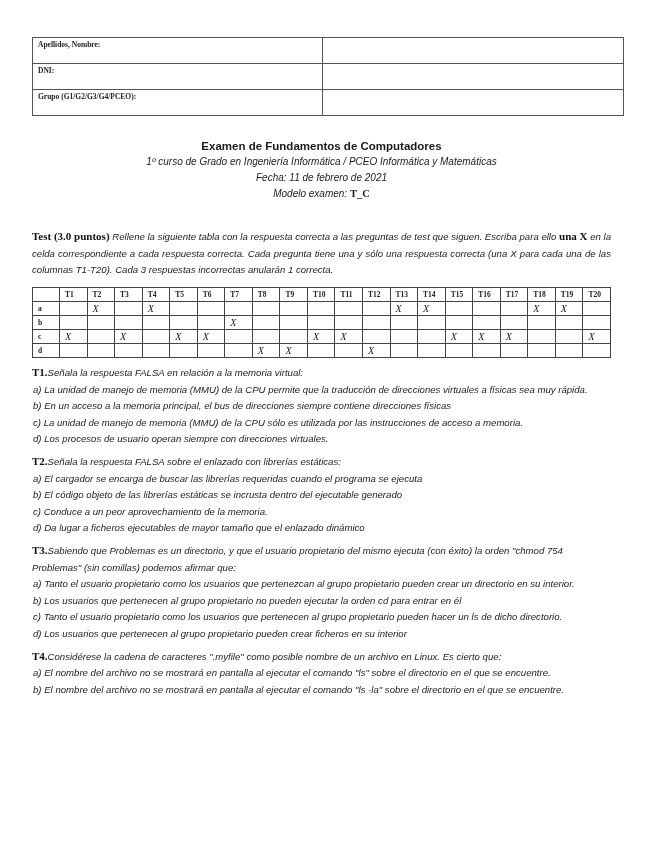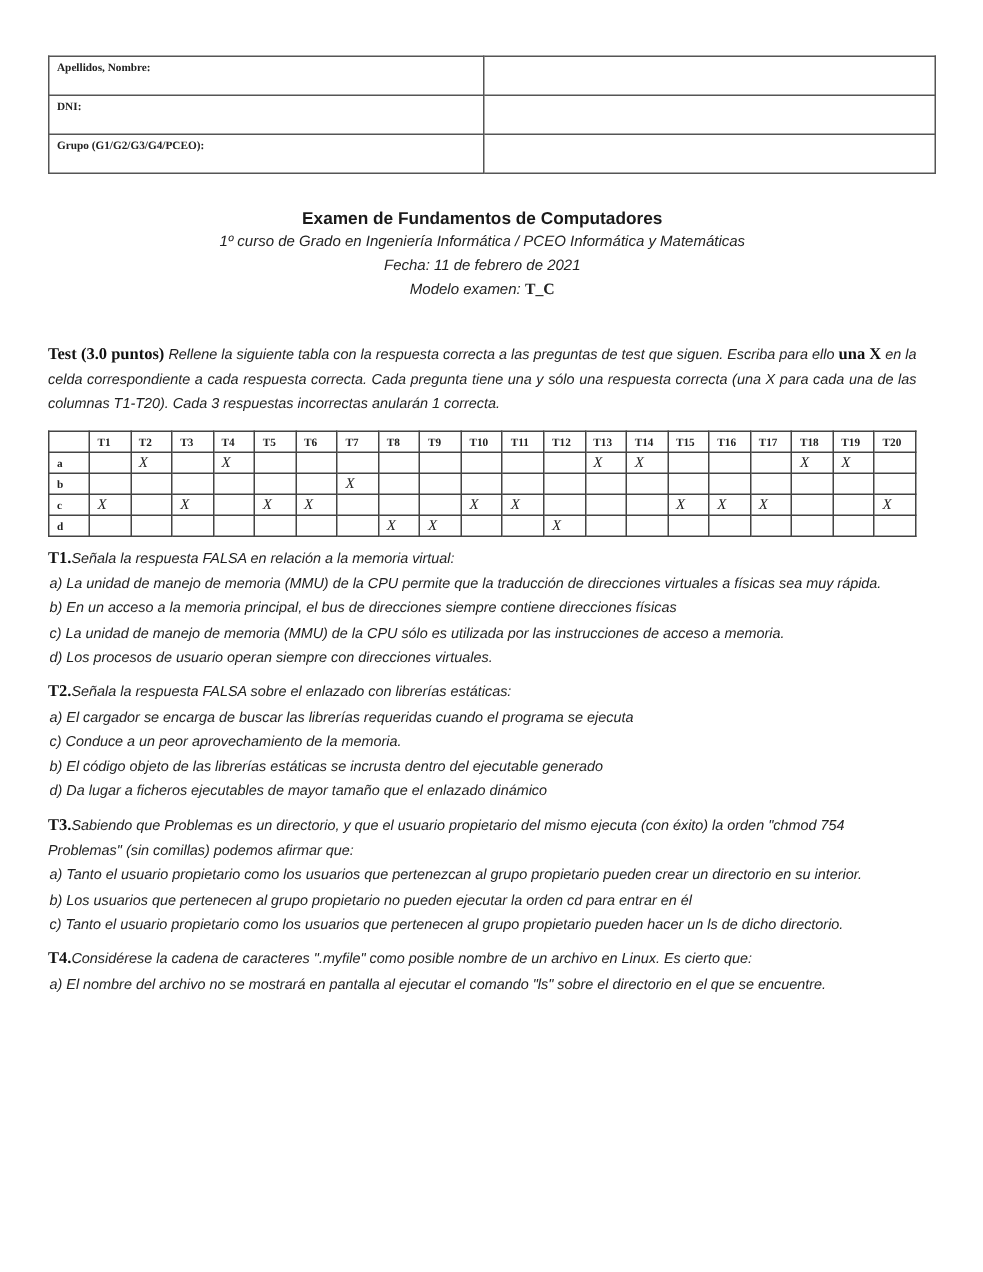--- a/index.html
+++ b/index.html
@@ -344,29 +344,31 @@
       <div class="question">
         <div class="q-line"><span class="q-num">T1.</span><span>Señala la respuesta FALSA en relación a la memoria virtual:</span></div>
         <div class="option">a) La unidad de manejo de memoria (MMU) de la CPU permite que la traducción de direcciones virtuales a físicas sea muy rápida.</div>
         <div class="option">b) En un acceso a la memoria principal, el bus de direcciones siempre contiene direcciones físicas</div>
         <div class="option">c) La unidad de manejo de memoria (MMU) de la CPU sólo es utilizada por las instrucciones de acceso a memoria.</div>
         <div class="option">d) Los procesos de usuario operan siempre con direcciones virtuales.</div>
       </div>
       <div class="question">
         <div class="q-line"><span class="q-num">T2.</span><span>Señala la respuesta FALSA sobre el enlazado con librerías estáticas:</span></div>
         <div class="option">a) El cargador se encarga de buscar las librerías requeridas cuando el programa se ejecuta</div>
+        <div class="option">b) El código objeto de las librerías estáticas se incrusta dentro del ejecutable generado</div>
         <div class="option">c) Conduce a un peor aprovechamiento de la memoria.</div>
-        <div class="option">b) El código objeto de las librerías estáticas se incrusta dentro del ejecutable generado</div>
         <div class="option">d) Da lugar a ficheros ejecutables de mayor tamaño que el enlazado dinámico</div>
       </div>
       <div class="question">
         <div class="q-line"><span class="q-num">T3.</span><span>Sabiendo que Problemas es un directorio, y que el usuario propietario del mismo ejecuta (con éxito) la orden "chmod 754 Problemas" (sin comillas) podemos afirmar que:</span></div>
         <div class="option">a) Tanto el usuario propietario como los usuarios que pertenezcan al grupo propietario pueden crear un directorio en su interior.</div>
         <div class="option">b) Los usuarios que pertenecen al grupo propietario no pueden ejecutar la orden cd para entrar en él</div>
         <div class="option">c) Tanto el usuario propietario como los usuarios que pertenecen al grupo propietario pueden hacer un ls de dicho directorio.</div>
+        <div class="option">d) Los usuarios que pertenecen al grupo propietario pueden crear ficheros en su interior</div>
       </div>
       <div class="question">
         <div class="q-line"><span class="q-num">T4.</span><span>Considérese la cadena de caracteres ".myfile" como posible nombre de un archivo en Linux. Es cierto que:</span></div>
         <div class="option">a) El nombre del archivo no se mostrará en pantalla al ejecutar el comando "ls" sobre el directorio en el que se encuentre.</div>
+        <div class="option">b) El nombre del archivo no se mostrará en pantalla al ejecutar el comando "ls -la" sobre el directorio en el que se encuentre.</div>
       </div>
     </div>
 
 </div>
 
 </body></html>

